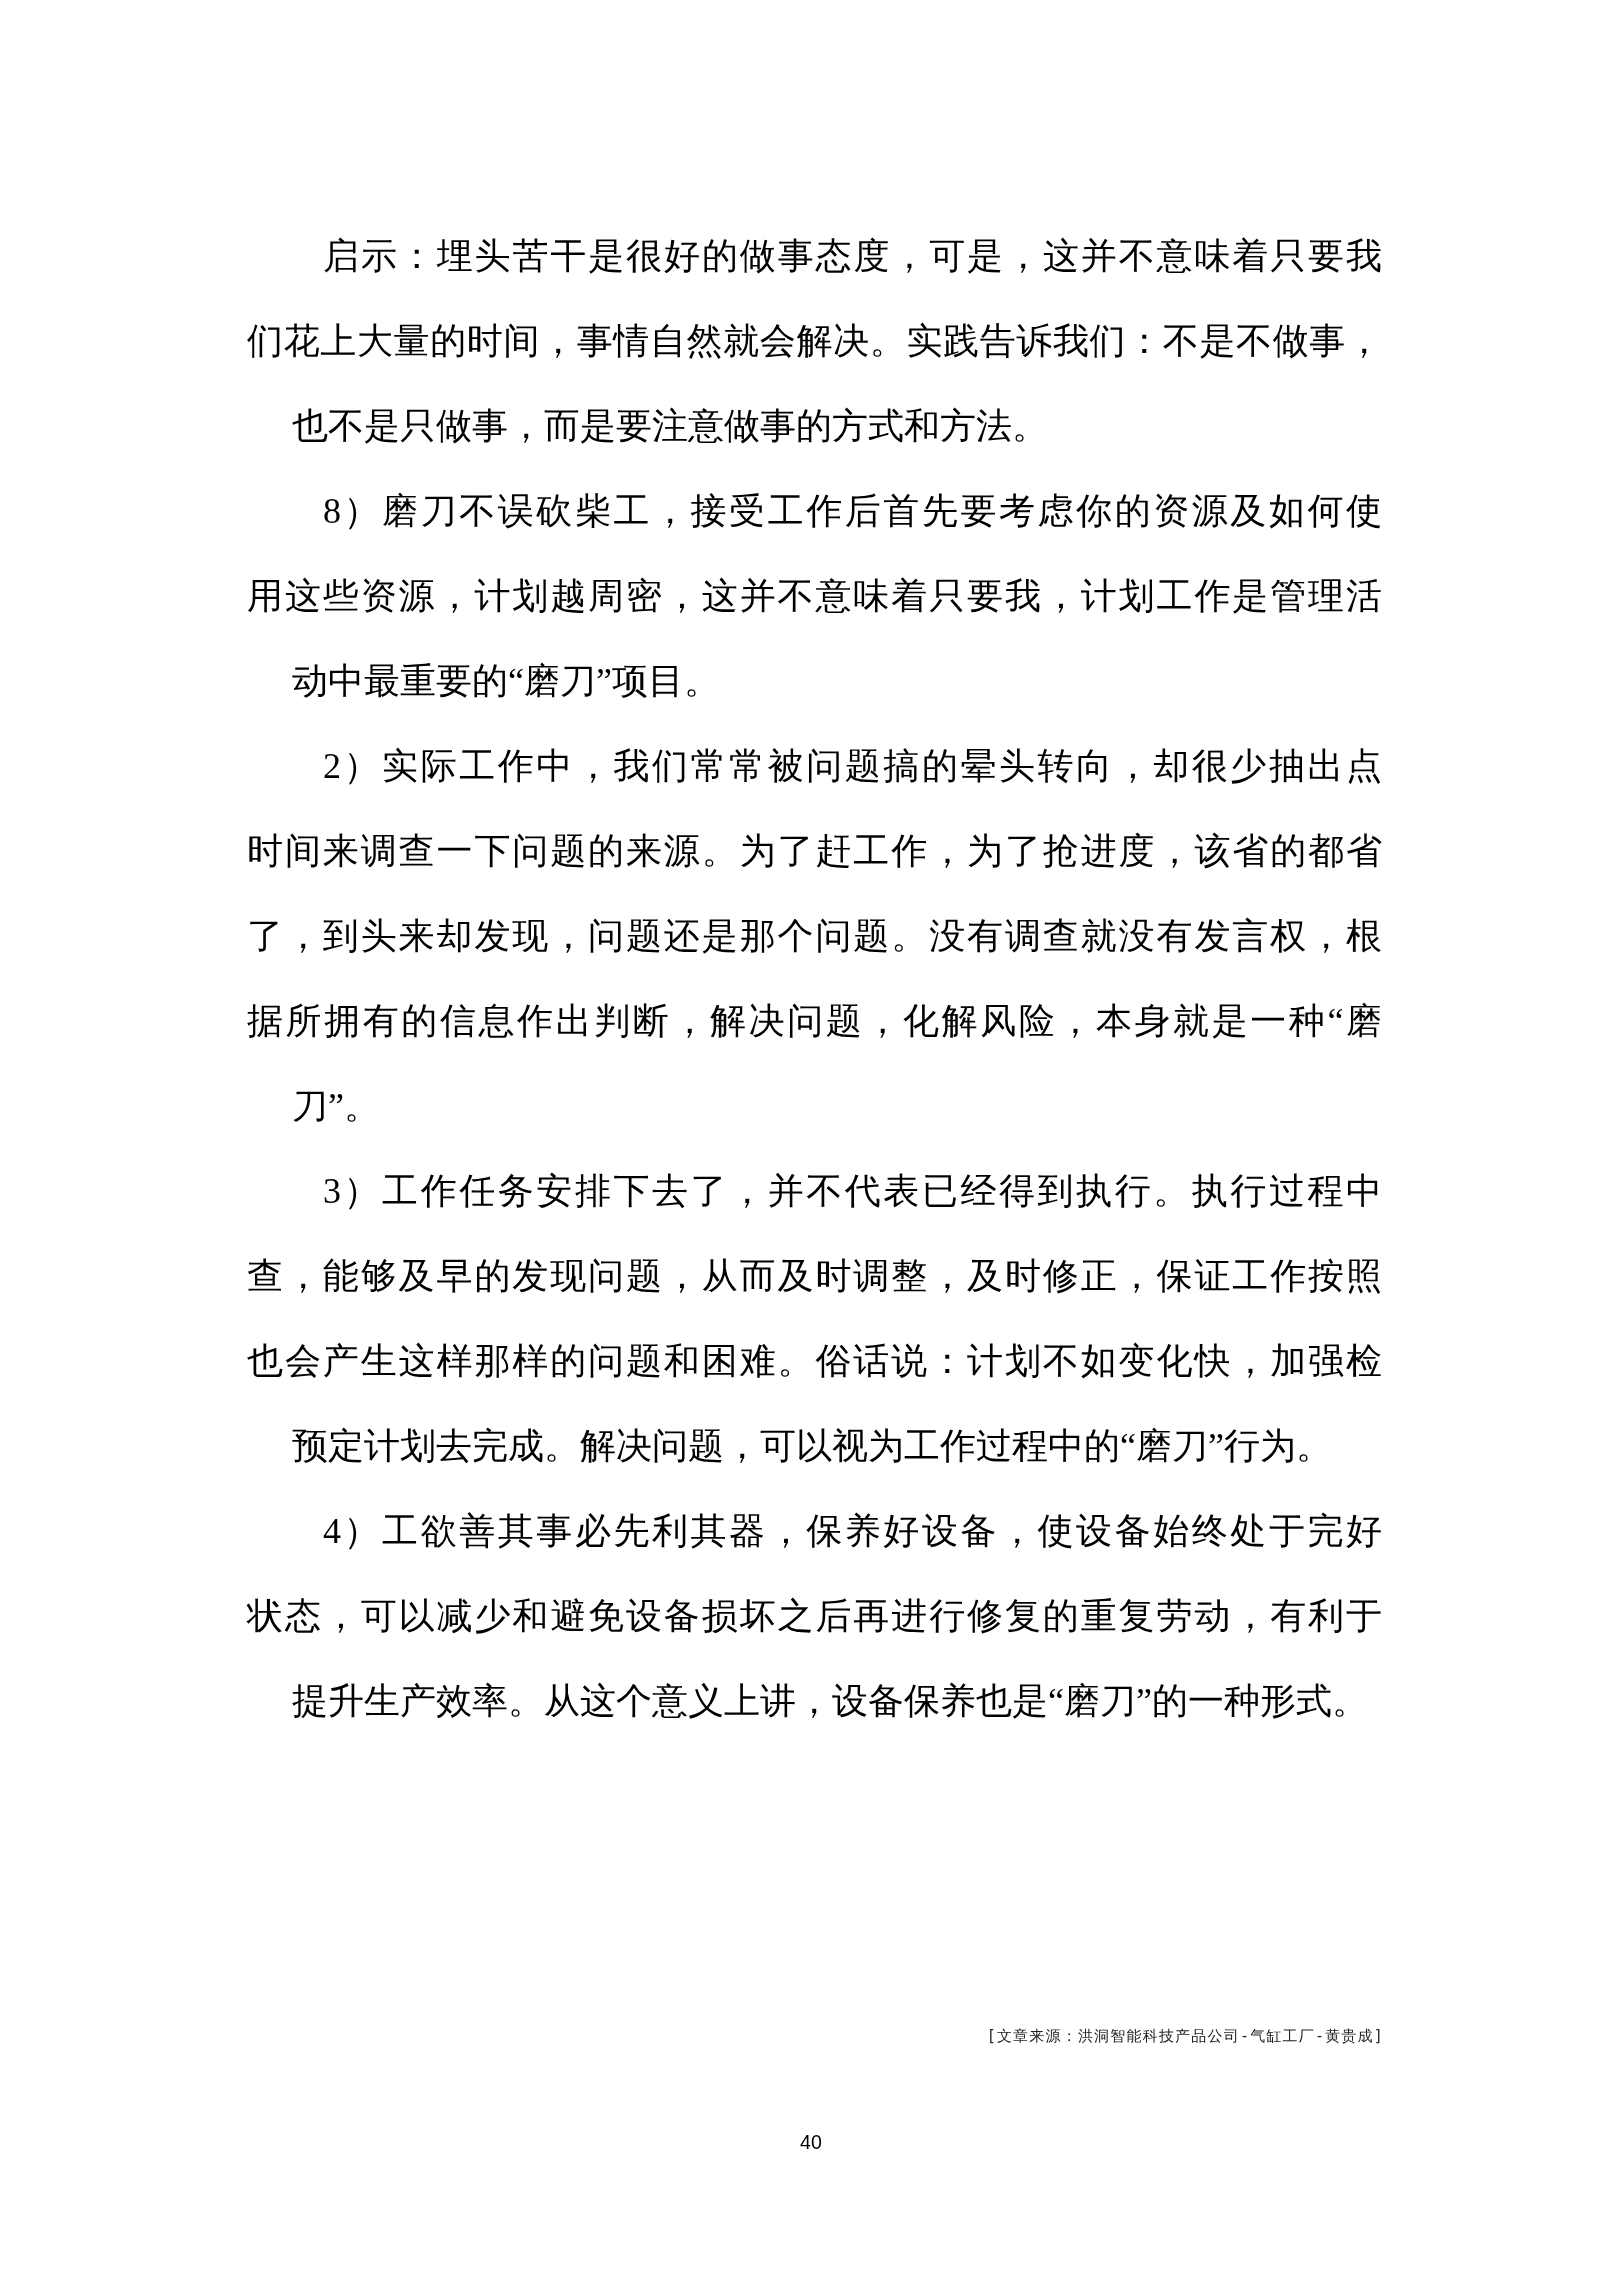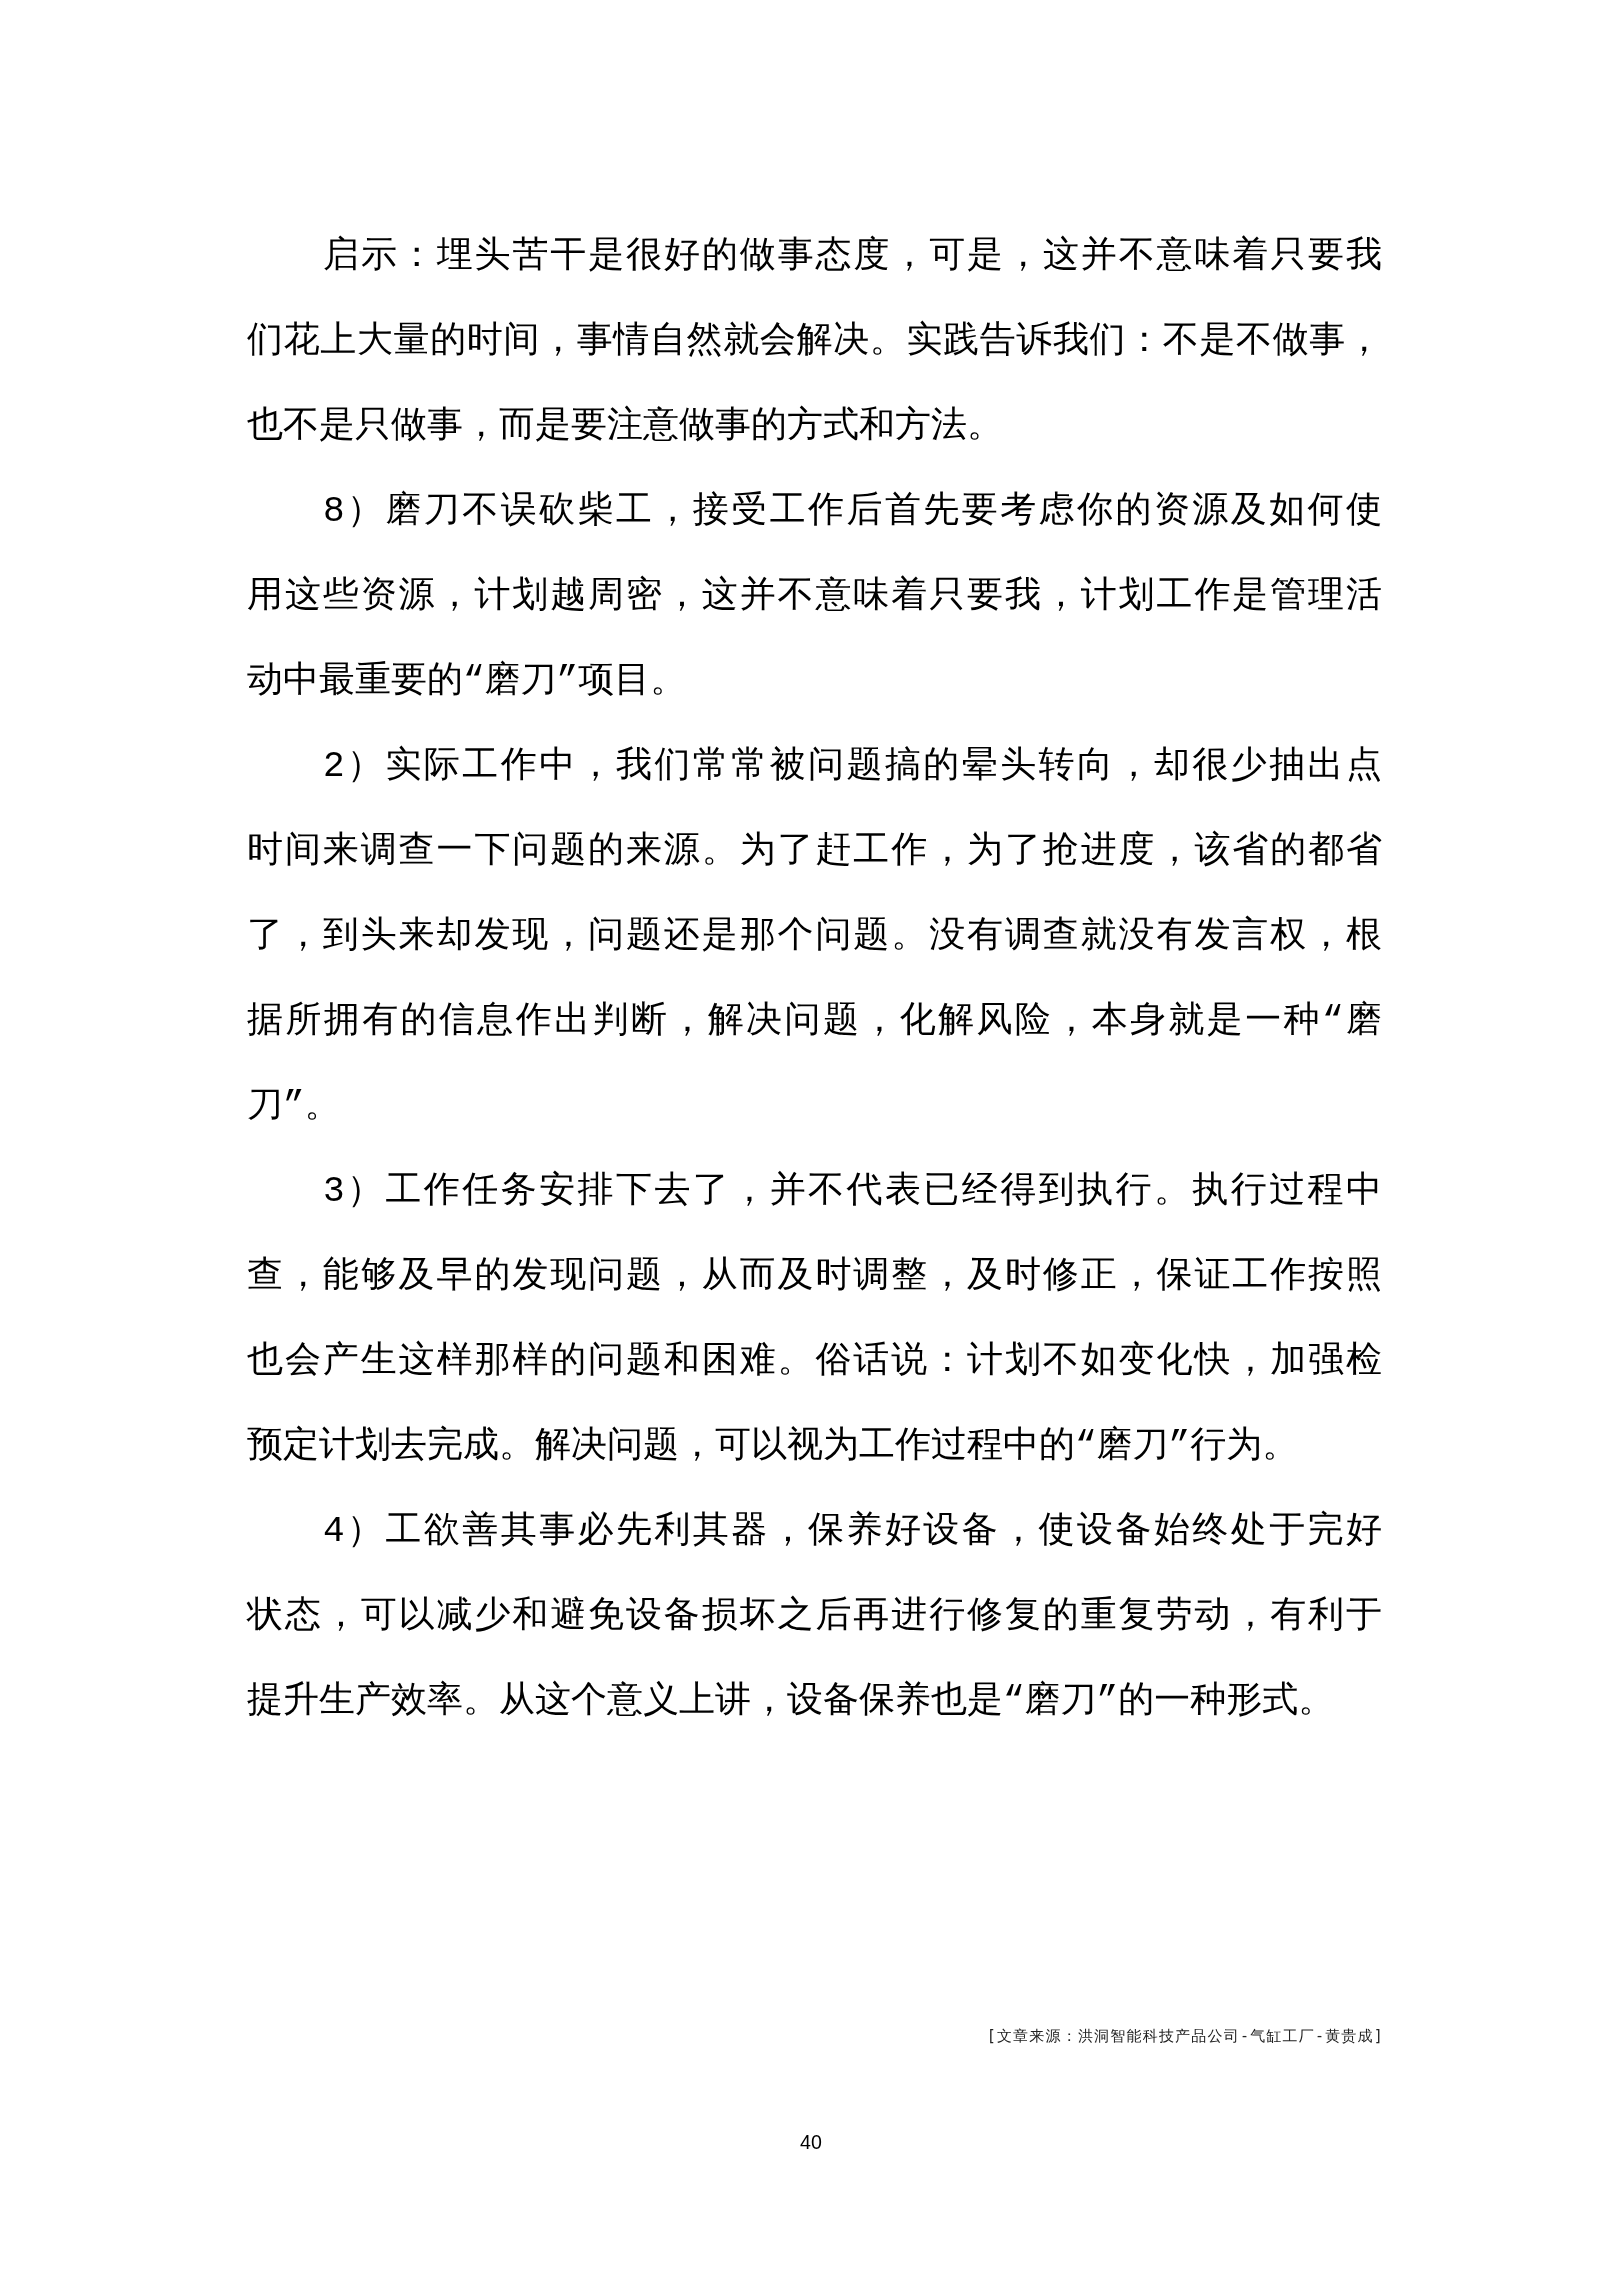--- a/index.html
+++ b/index.html
@@ -20,34 +20,35 @@
       top: 0;
       width: 1621px;
       height: 2293px;
       background: #ffffff;
     }
     .body-text {
       position: absolute;
       left: 247px;
       top: 214px;
       width: 1135px;
-      font-family: Liberation Mono, monospace;
+      font-family: Liberation Serif, serif;
       font-size: 36px;
       line-height: 85px;
     }
     .line {
       display: block;
       height: 85px;
       white-space: nowrap;
       text-align: justify;
       text-align-last: justify;
       overflow: visible;
     }
     .line.last {
       text-align-last: left;
+      margin-left: 45px;
     }
     .line.indent {
       padding-left: 76px;
     }
     .source {
       position: absolute;
       left: 686px;
       top: 2019px;
       width: 698px;
       text-align: right;

